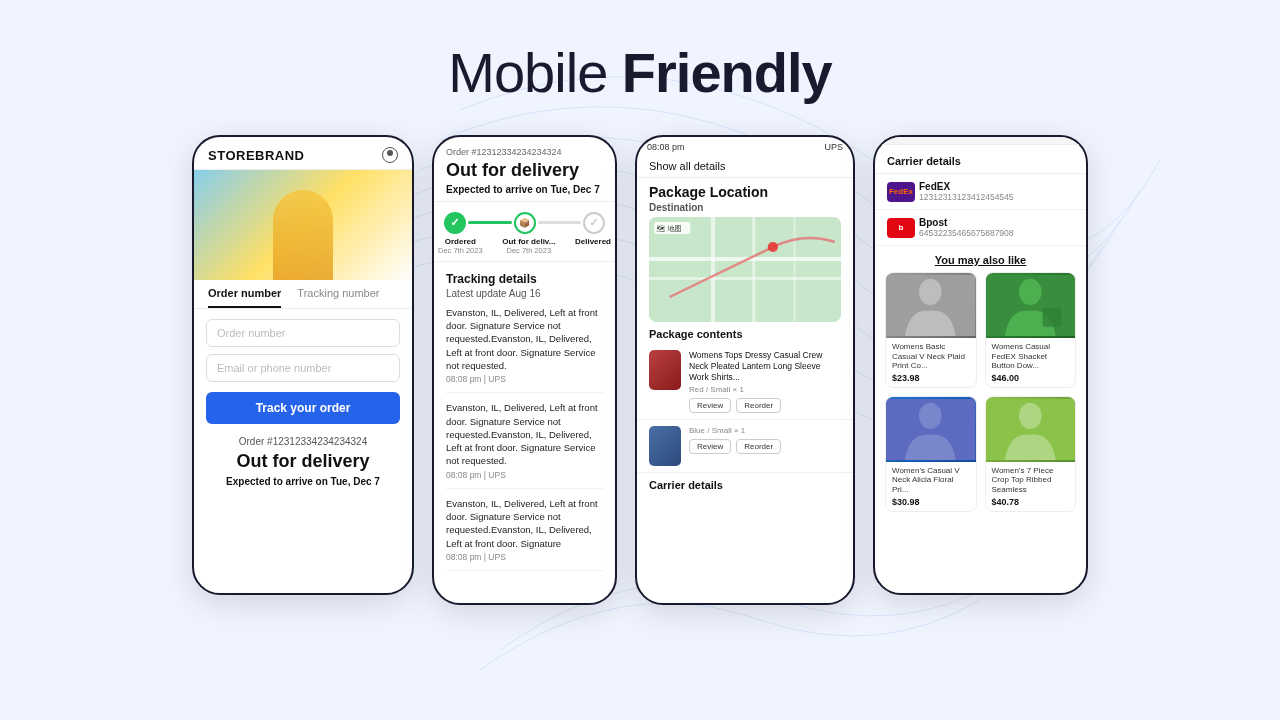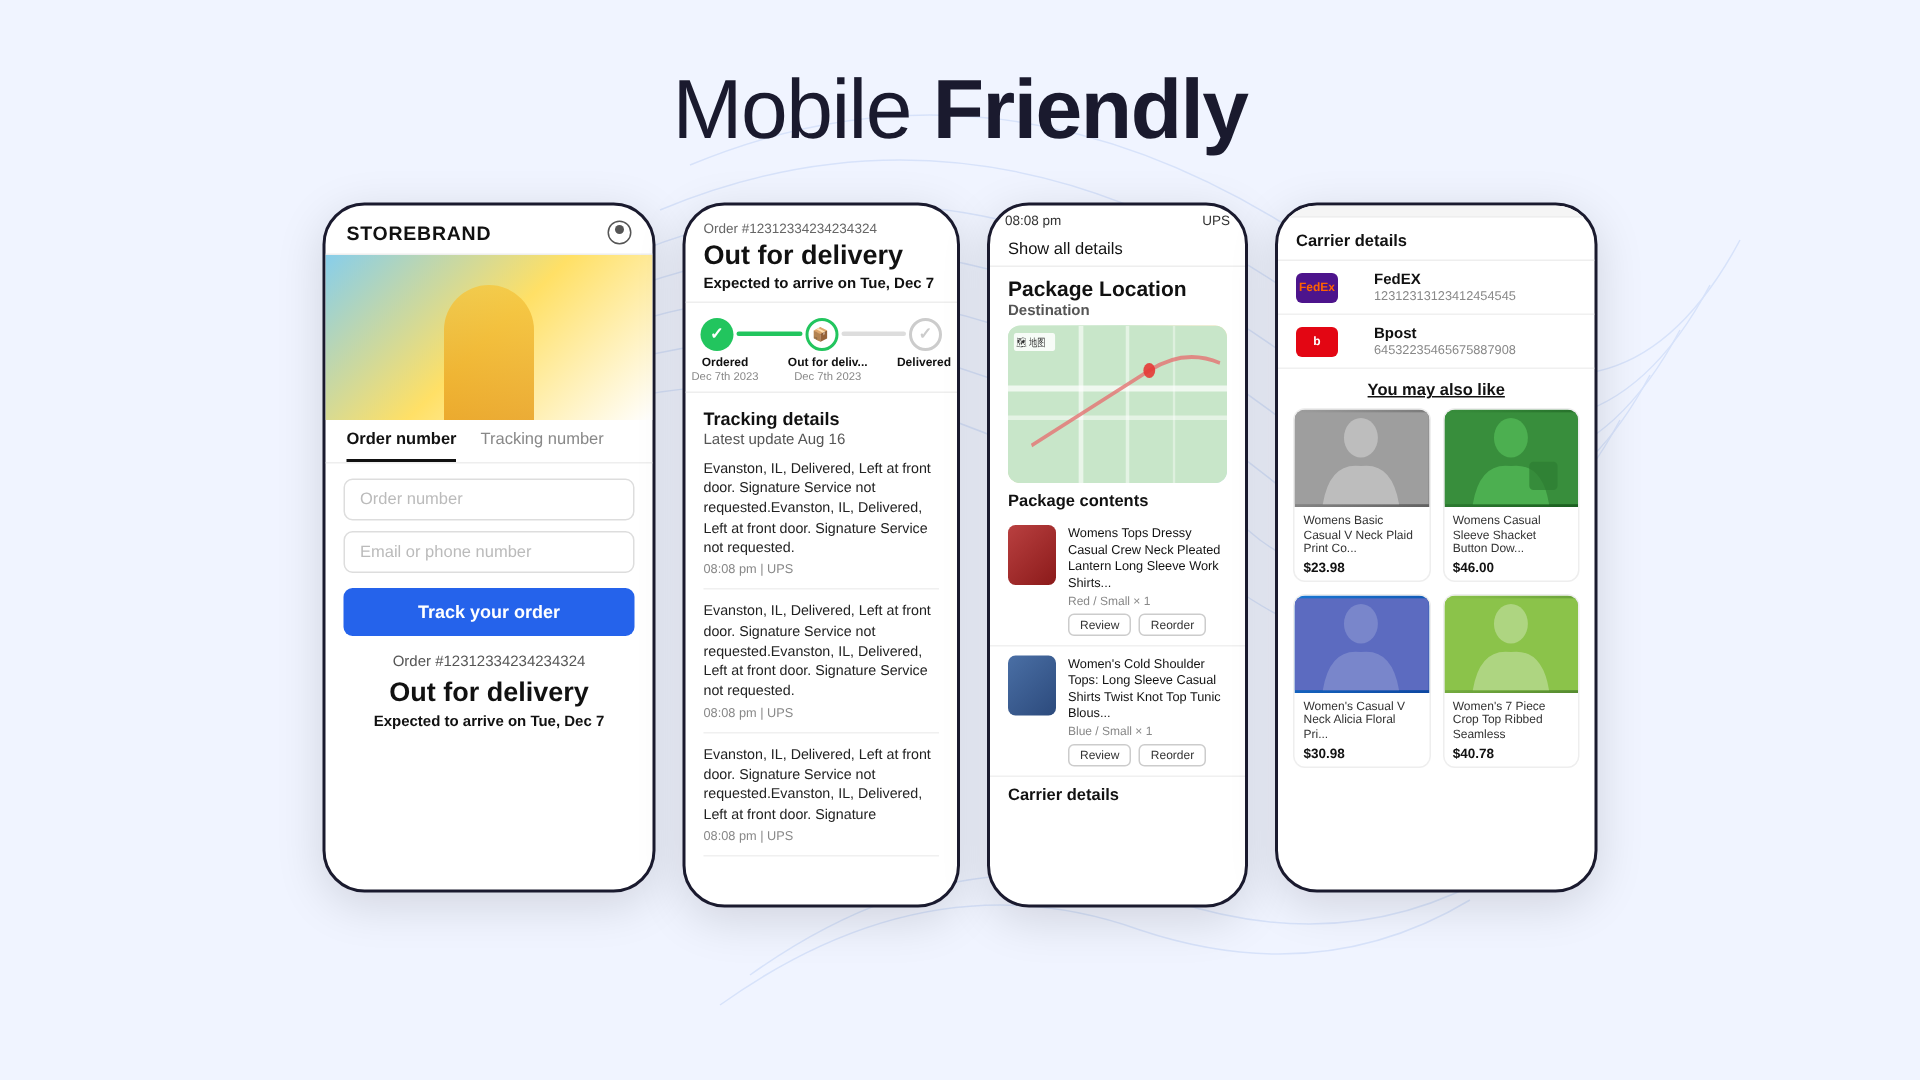--- a/index.html
+++ b/index.html
@@ -50,21 +50,21 @@
     .phone {
       background: #fff;
       border-radius: 28px;
       border: 2.5px solid #1a1a2e;
       overflow: hidden;
       box-shadow: 0 8px 32px rgba(0,0,0,0.13);
       position: relative;
     }
     .phone-1 { width: 222px; height: 460px; }
     .phone-2 { width: 185px; height: 470px; }
-    .phone-3 { width: 174px; height: 470px; }
+    .phone-3 { width: 220px; height: 470px; }
     .phone-4 { width: 215px; height: 460px; }
 
     
     .p1-header {
       display: flex;
       justify-content: space-between;
       align-items: center;
       padding: 10px 14px 6px;
       border-bottom: 1px solid #eee;
     }
@@ -335,21 +335,21 @@
     .p4-carrier-title {
       font-size: 11px;
       font-weight: 700;
       color: #111;
       padding: 10px 12px 6px;
       border-bottom: 1px solid #eee;
     }
     .p4-carrier-item {
       display: flex;
       align-items: center;
-      gap: 24px;
+      gap: 4px;
       padding: 7px 12px;
       border-bottom: 1px solid #f0f0f0;
     }
     .p4-carrier-logo {
       width: 28px; height: 20px;
       border-radius: 4px;
       display: flex; align-items: center; justify-content: center;
       font-size: 8px; font-weight: 700;
       flex-shrink: 0;
     }
@@ -536,21 +536,20 @@
         <div class="p3-item-variant">Red / Small  × 1</div>
         <div class="p3-item-btns">
           <div class="p3-btn">Review</div>
           <div class="p3-btn">Reorder</div>
         </div>
       </div>
     </div>
     <div class="p3-item">
       <div class="p3-item-img blue"></div>
       <div class="p3-item-info">
-        <div class="p3-item-name">Women's Cold Shoulder Tops: Long Sleeve Casual Shirts Twist Knot Top Tunic Blous...</div>
         <div class="p3-item-variant">Blue / Small  × 1</div>
         <div class="p3-item-btns">
           <div class="p3-btn">Review</div>
           <div class="p3-btn">Reorder</div>
         </div>
       </div>
     </div>
     <div class="p3-carrier">Carrier details</div>
   </div>
 
@@ -591,21 +590,21 @@
       <div class="p4-product">
         <div class="p4-product-img darkgreen">
           <svg width="100%" height="65" viewBox="0 0 95 65">
             <rect width="95" height="65" fill="#388e3c"></rect>
             <ellipse cx="47" cy="18" rx="12" ry="14" fill="#4caf50"></ellipse>
             <path d="M 20 65 Q 25 35 47 38 Q 69 35 74 65 Z" fill="#4caf50"></path>
             <rect x="60" y="35" width="20" height="20" rx="3" fill="#2e7d32" opacity="0.7"></rect>
           </svg>
         </div>
         <div class="p4-product-info">
-          <div class="p4-product-name">Womens Casual Sleeve Shacket Button Dow...</div>
+          <div class="p4-product-name">Womens Casual FedEX Shacket Button Dow...</div>
           <div class="p4-product-price">$46.00</div>
         </div>
       </div>
       <div class="p4-product">
         <div class="p4-product-img blue2">
           <svg width="100%" height="65" viewBox="0 0 95 65">
             <rect width="95" height="65" fill="#5c6bc0"></rect>
             <ellipse cx="47" cy="18" rx="12" ry="14" fill="#7986cb"></ellipse>
             <path d="M 20 65 Q 25 35 47 38 Q 69 35 74 65 Z" fill="#7986cb"></path>
           </svg>

